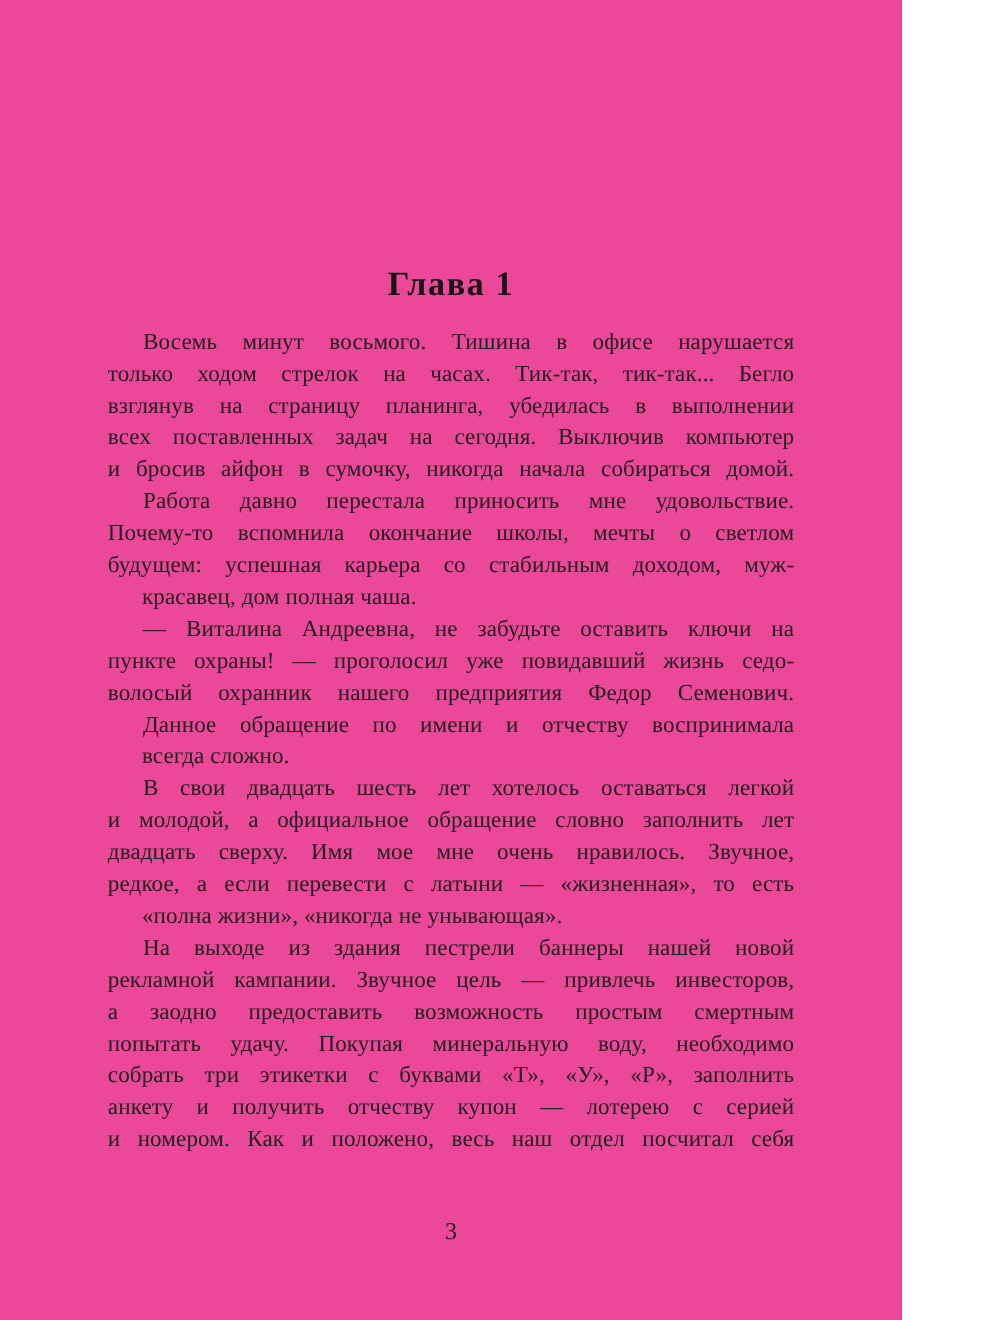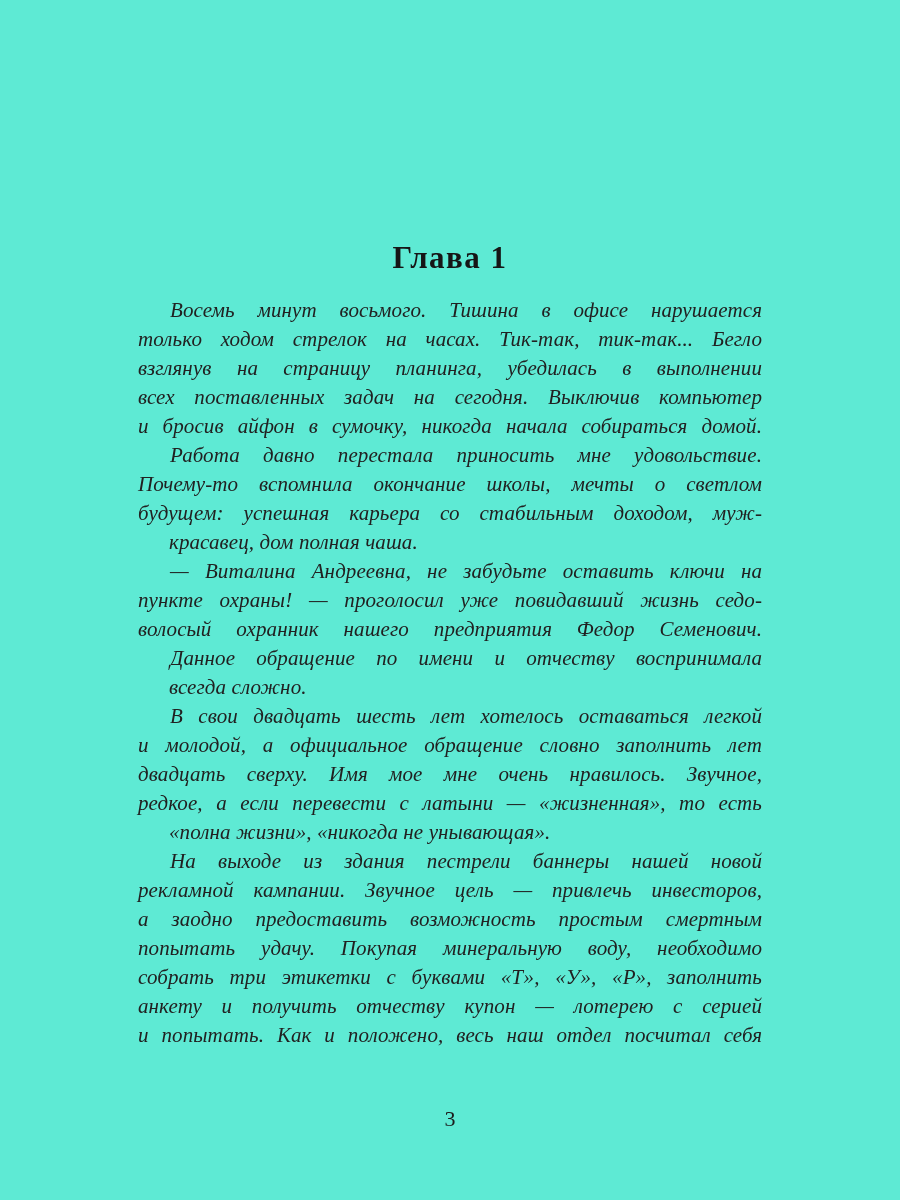--- a/index.html
+++ b/index.html
@@ -2,23 +2,23 @@
 <html lang="ru"><head>
 <meta charset="utf-8">
 <style>
   html, body {
     margin: 0;
     padding: 0;
     background: #ffffff;
   }
   .page {
     position: relative;
-    width: 900px;
+    width: 820px;
     height: 1200px;
-    background: #5eead4;
+    background: #ec4899;
     box-sizing: border-box;
     padding-top: 241px;
     overflow: hidden;
     font-family: "Liberation Serif", "DejaVu Serif", serif;
     color: #212121;
   }
   .chapter-title {
     margin: 0;
     text-align: center;
     font-size: 31px;
@@ -36,21 +36,20 @@
     margin: 0;
     padding: 0;
   }
   .line {
     line-height: 29px;
     text-align: justify;
     text-align-last: justify;
     white-space: normal;
     hyphens: none;
     letter-spacing: 0.1px;
-    font-style: italic;
   }
   .line.indent {
     text-indent: 32px;
   }
   .line.flush {
     text-align-last: left;
     margin-left: 31px;
   }
   .page-number {
     margin-top: 54px;
@@ -96,18 +95,18 @@
         <div class="line">редкое, а если перевести с латыни — «жизненная», то есть</div>
         <div class="line flush">«полна жизни», «никогда не унывающая».</div>
       </div>
       <div class="para">
         <div class="line indent">На выходе из здания пестрели баннеры нашей новой</div>
         <div class="line">рекламной кампании. Звучное цель — привлечь инвесторов,</div>
         <div class="line">а заодно предоставить возможность простым смертным</div>
         <div class="line">попытать удачу. Покупая минеральную воду, необходимо</div>
         <div class="line">собрать три этикетки с буквами «Т», «У», «Р», заполнить</div>
         <div class="line">анкету и получить отчеству купон — лотерею с серией</div>
-        <div class="line">и попытать. Как и положено, весь наш отдел посчитал себя</div>
+        <div class="line">и номером. Как и положено, весь наш отдел посчитал себя</div>
       </div>
     </div>
 
   <div class="page-number">3</div>
 </div>
 
 </body></html>

